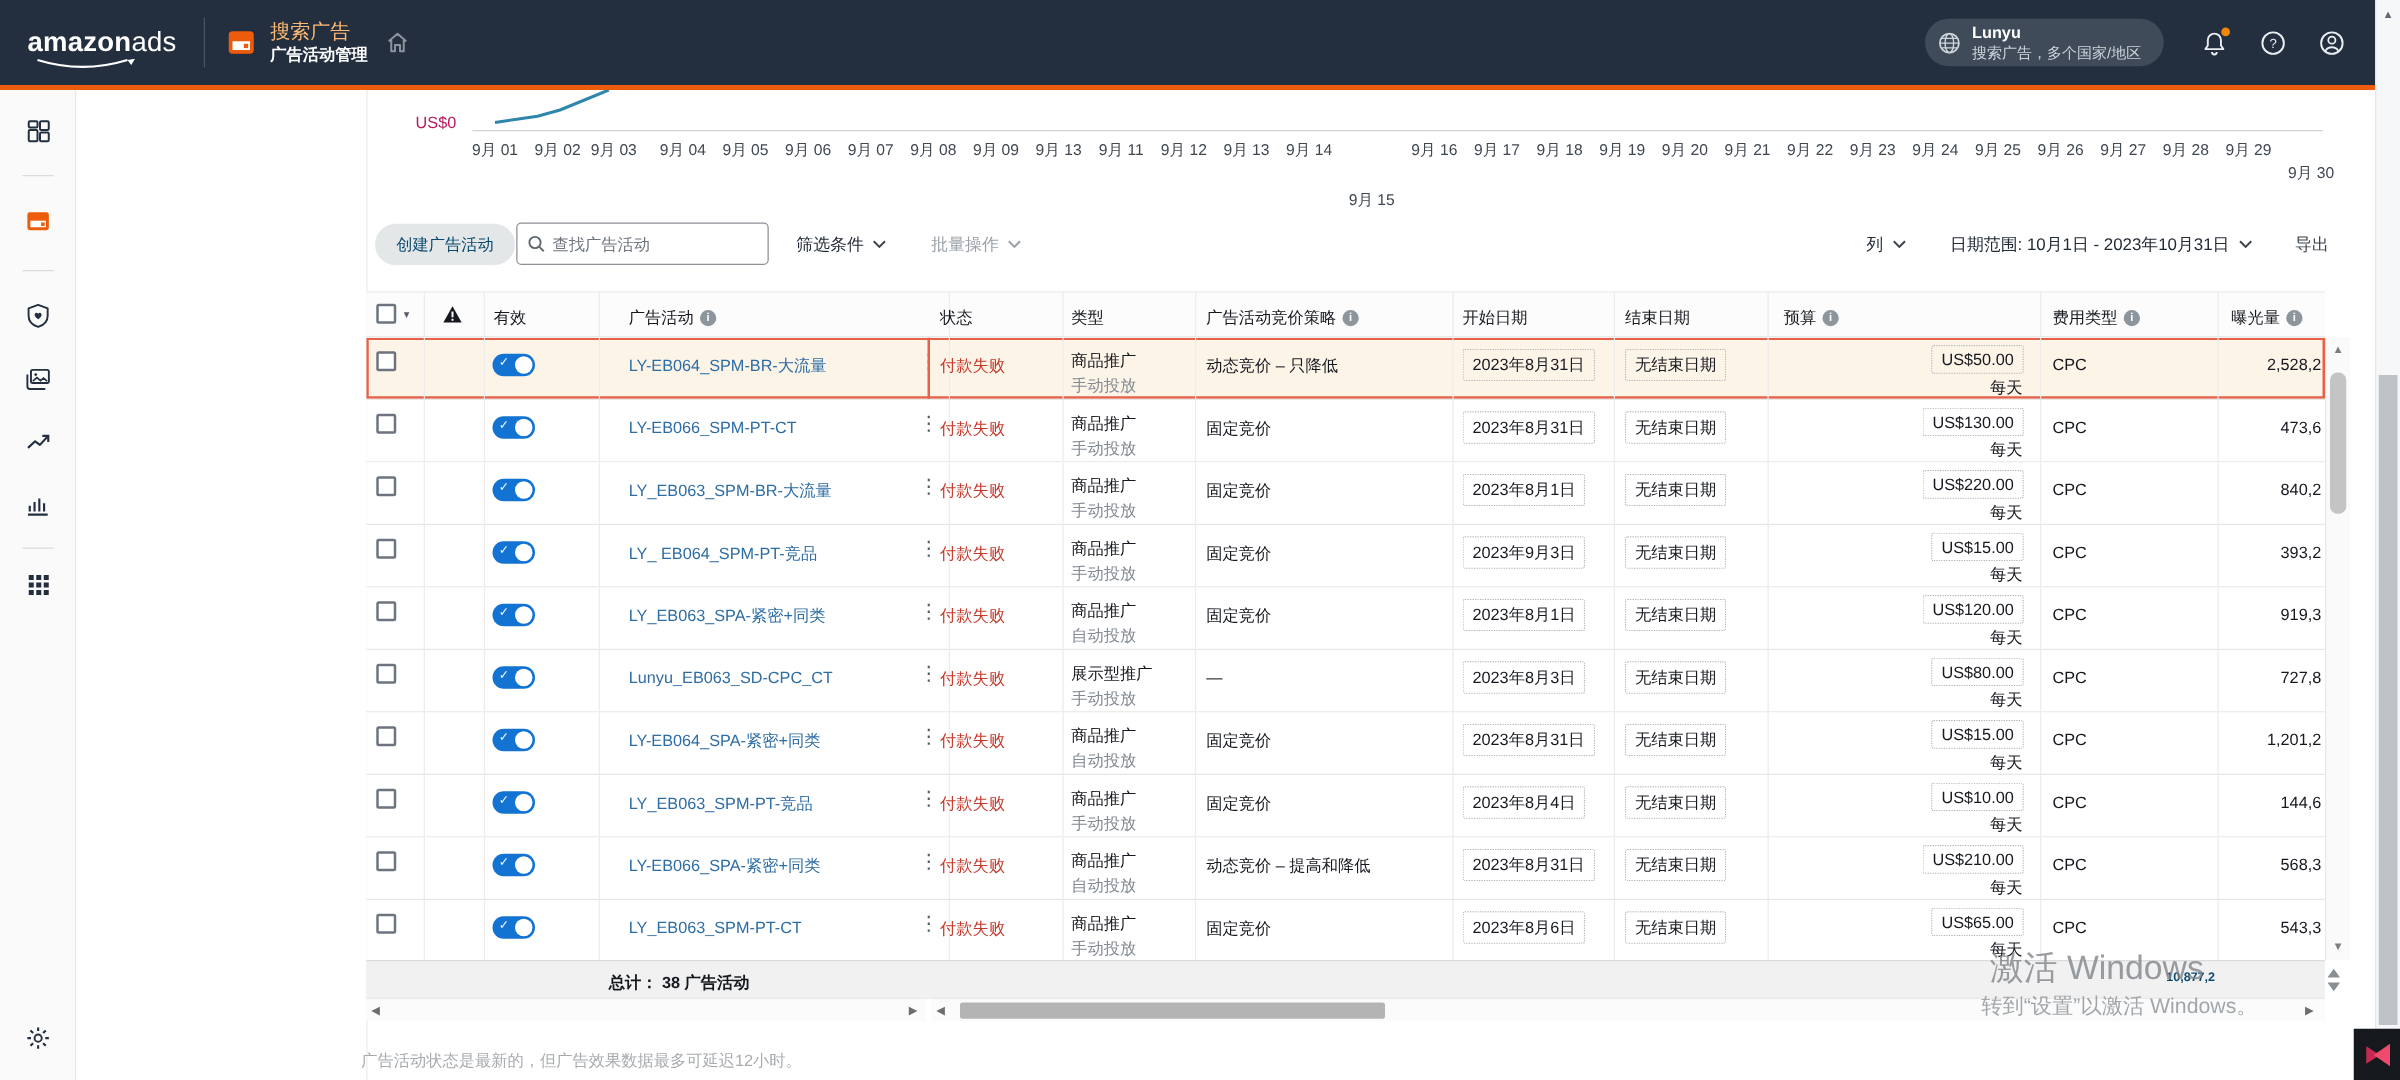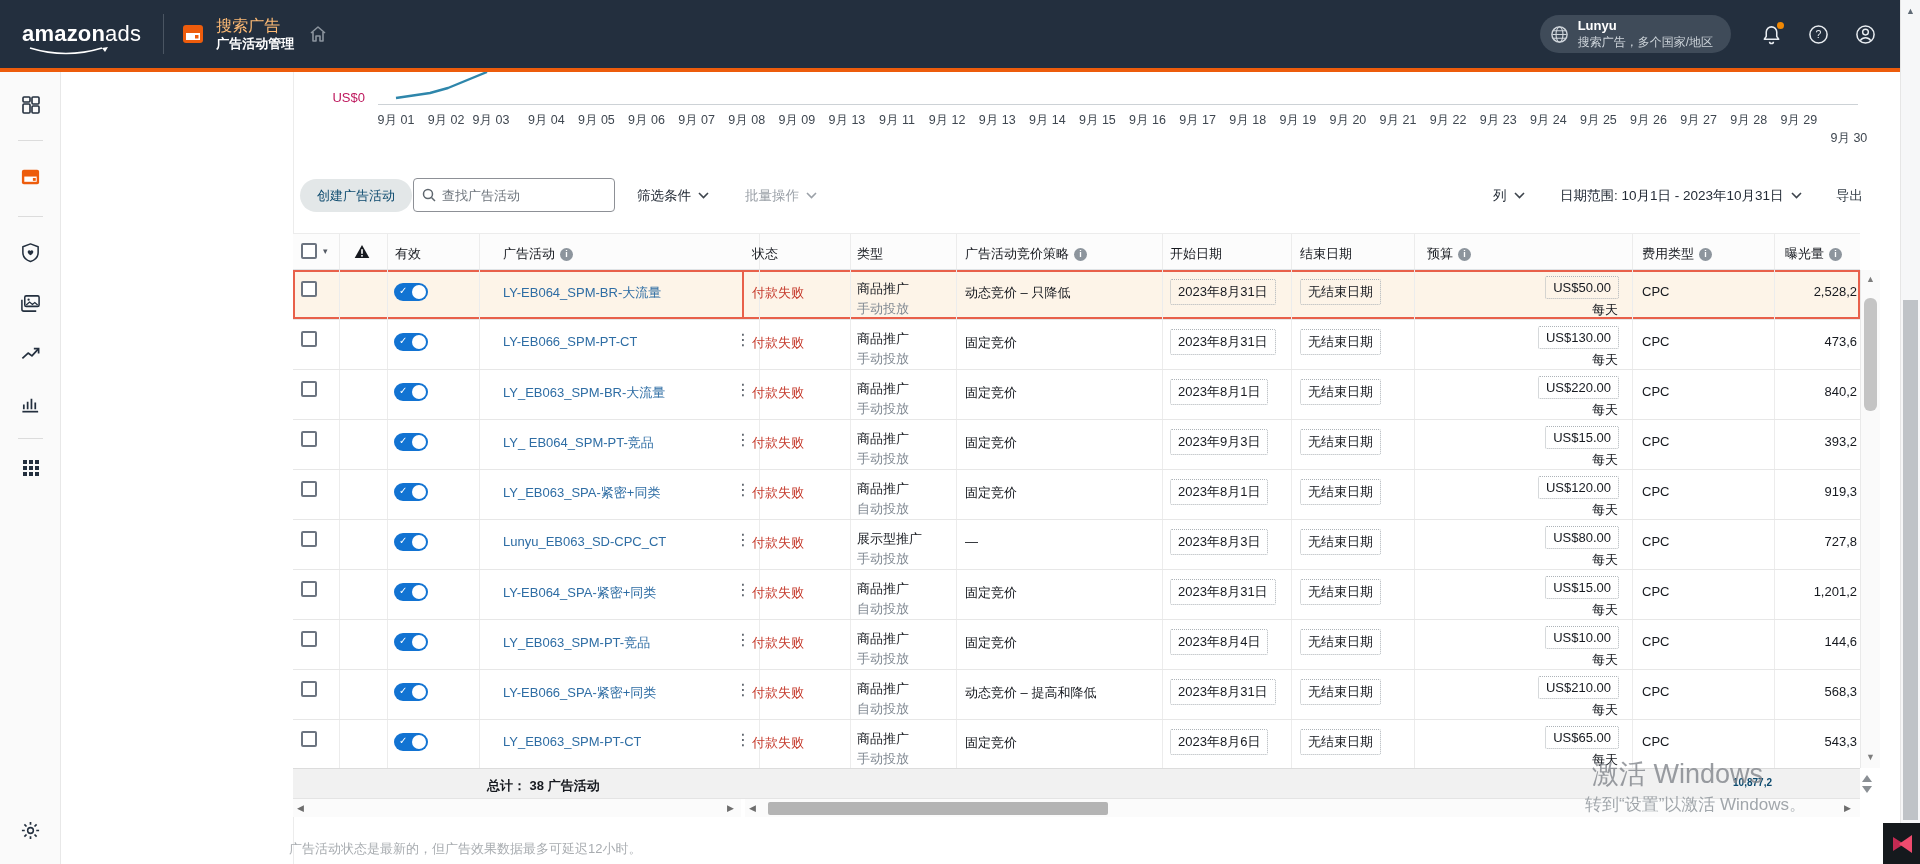--- a/index.html
+++ b/index.html
@@ -256,21 +256,21 @@
       <span style="left: 271.4px;">9月 05</span>
       <span style="left: 321.5px;">9月 06</span>
       <span style="left: 371.6px;">9月 07</span>
       <span style="left: 421.7px;">9月 08</span>
       <span style="left: 471.8px;">9月 09</span>
       <span style="left: 521.9px;">9月 13</span>
       <span style="left: 572px;">9月 11</span>
       <span style="left: 622.1px;">9月 12</span>
       <span style="left: 672.2px;">9月 13</span>
       <span style="left: 722.3px;">9月 14</span>
-      <span style="left: 772.4px;">9月 15</span>
+      <span style="left: 772.4px; margin-top: 40px;">9月 15</span>
       <span style="left: 822.5px;">9月 16</span>
       <span style="left: 872.6px;">9月 17</span>
       <span style="left: 922.7px;">9月 18</span>
       <span style="left: 972.8px;">9月 19</span>
       <span style="left: 1022.9px;">9月 20</span>
       <span style="left: 1073px;">9月 21</span>
       <span style="left: 1123.1px;">9月 22</span>
       <span style="left: 1173.2px;">9月 23</span>
       <span style="left: 1223.3px;">9月 24</span>
       <span style="left: 1273.4px;">9月 25</span>

